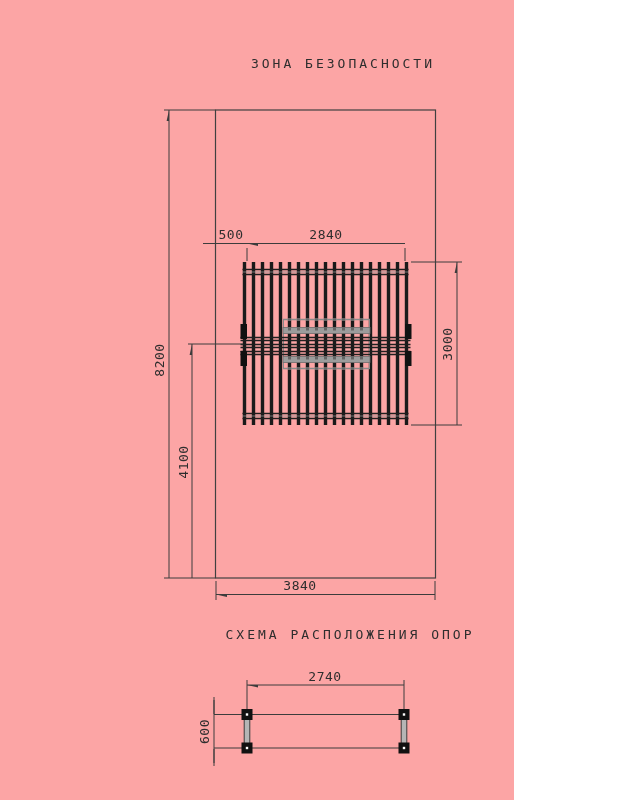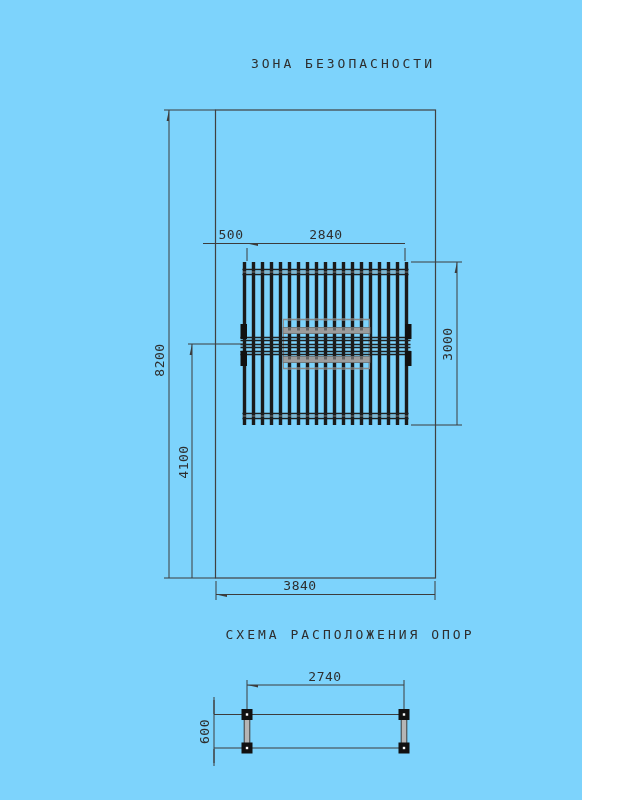--- a/index.html
+++ b/index.html
@@ -1,16 +1,16 @@
 <!DOCTYPE html>
 <html><head>
 <meta charset="utf-8">
 <style>
   html,body{margin:0;padding:0;background:#ffffff;}
-  .page{width:582px;height:800px;position:relative;background:#7dd3fc;overflow:hidden;}
+  .page{width:514px;height:800px;position:relative;background:#fca5a5;overflow:hidden;}
   svg{display:block;}
   text{font-family:"DejaVu Sans Mono", monospace;fill:#2e2e2e;}
   .title-text{font-size:13px;letter-spacing:3px;}
   .dim-text{font-size:13px;letter-spacing:0.5px;}
   .thin{stroke:#3c3c3c;stroke-width:1;fill:none;}
   .dimline{stroke:#3c3c3c;stroke-width:1;fill:none;}
   .rail{stroke:#1f1f1f;stroke-width:1.4;fill:none;}
   .midline{stroke:#1f1f1f;stroke-width:1.3;fill:none;}
   .grayline{stroke:#8a8a8a;stroke-width:1.3;fill:none;}
 </style>

